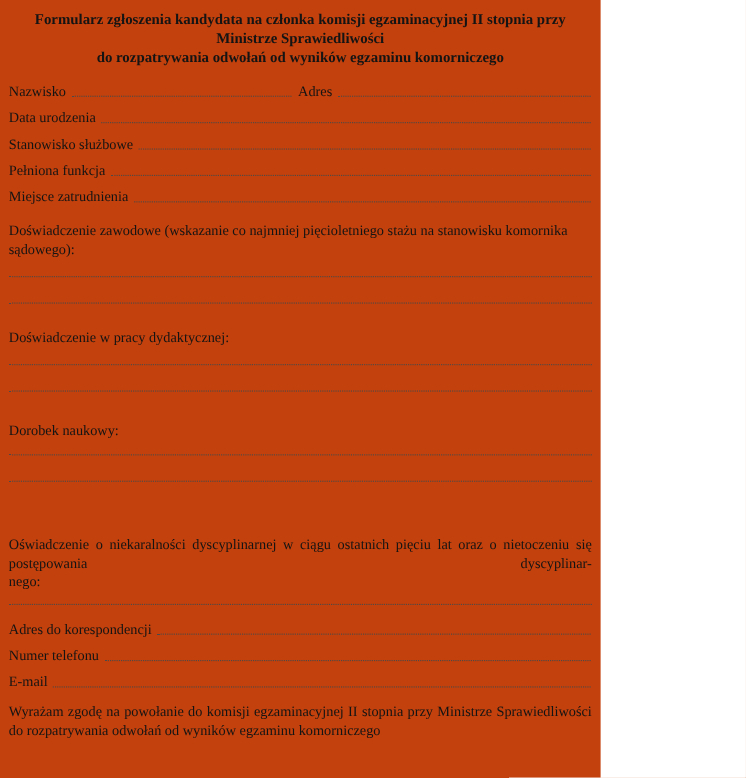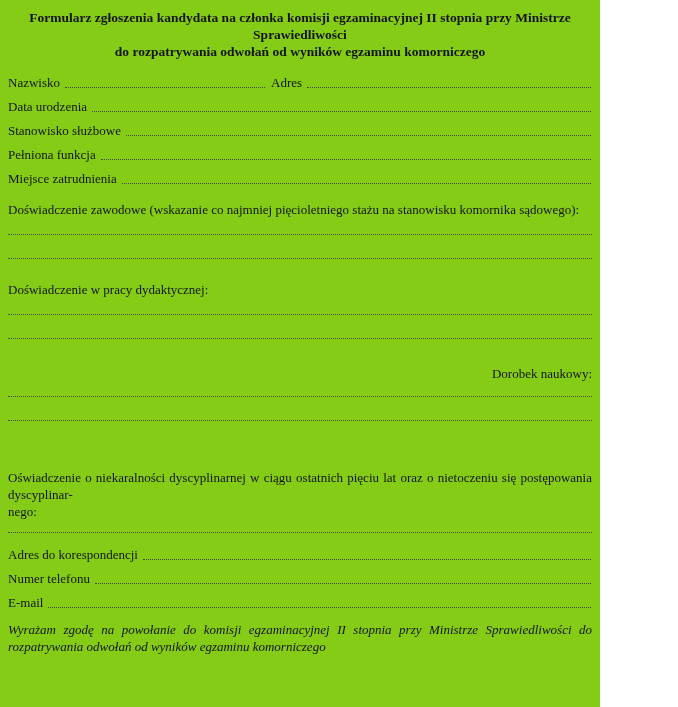--- a/index.html
+++ b/index.html
@@ -2,25 +2,25 @@
 <html lang="pl"><head>
 <meta charset="utf-8">
 <style>
   html, body {
     margin: 0;
     padding: 0;
     background: #ffffff;
   }
   .page {
     position: relative;
-    width: 600px;
+    width: 546px;
     height: 707px;
     box-sizing: border-box;
     padding: 9px 8px 0 8px;
-    background: #84cc16;
+    background: #c2410c;
     color: #141414;
     font-family: "Liberation Serif", "DejaVu Serif", serif;
     font-size: 13px;
     line-height: 17px;
     overflow: hidden;
   }
   .title {
     font-size: 13.5px;
     font-weight: 700;
     text-align: center;
@@ -40,21 +40,21 @@
     border-bottom: 1.4px dotted #4a4a4a;
     margin: 0 1px 3px 5px;
     min-width: 20px;
   }
   .leader.mid {
     flex: 0 0 200px;
     margin-right: 6px;
   }
   .sec-label { margin-top: 14px; }
   .sec-label.gap2 { margin-top: 22px; }
-  .sec-label.gap3 { margin-top: 26px; text-align: right; }
+  .sec-label.gap3 { margin-top: 26px; }
   .dotline {
     height: 0;
     border-bottom: 1.4px dotted #4a4a4a;
   }
   .dotline.a { margin-top: 16px; }
   .dotline.b { margin-top: 23px; }
   .dotline.c { margin-top: 14px; }
   .dotline.d { margin-top: 12px; }
   .decl {
     margin-top: 22px;
@@ -62,21 +62,20 @@
   }
   .decl .l1 {
     text-align: justify;
     text-align-last: justify;
     margin-top: 48px;
   }
   .contact-group .frow.cfirst { margin-top: 13px; }
   .consent {
     margin-top: 10px;
     text-align: justify;
-    font-style: italic;
   }
   .sig-block { margin-top: 56px; }
   .sig-line {
     width: 380px;
     margin: 0 auto;
     height: 0;
     border-bottom: 1.4px dotted #4a4a4a;
   }
   .sig-caption {
     text-align: center;

